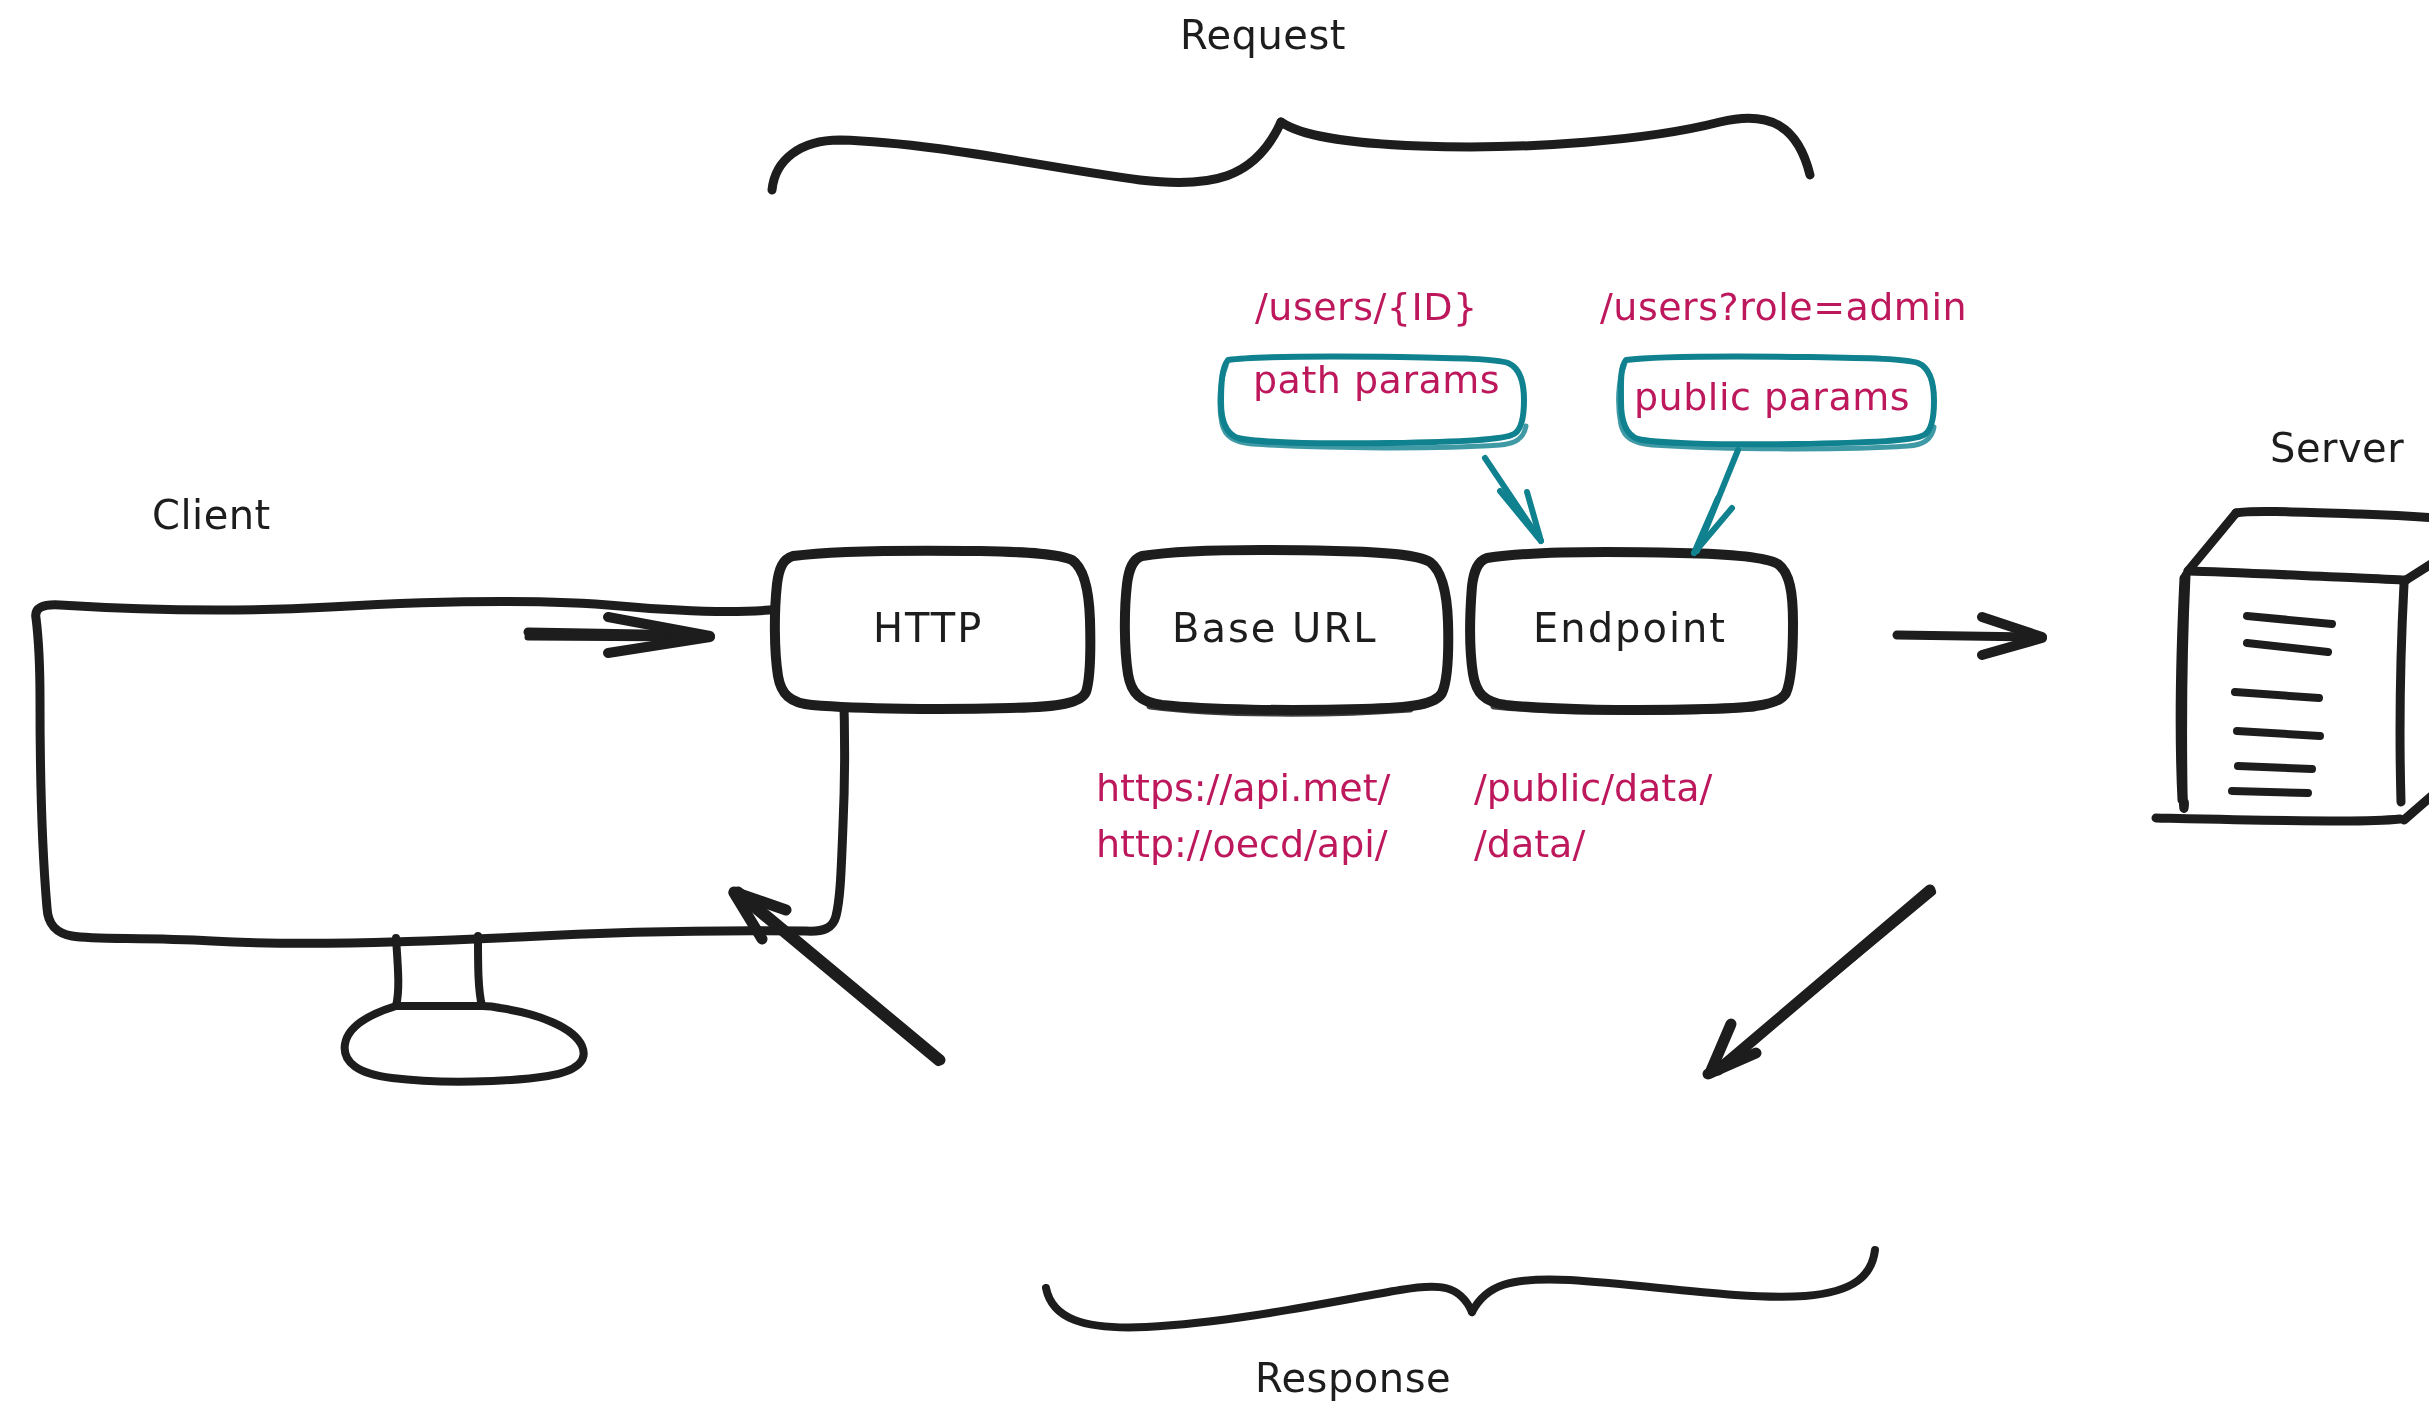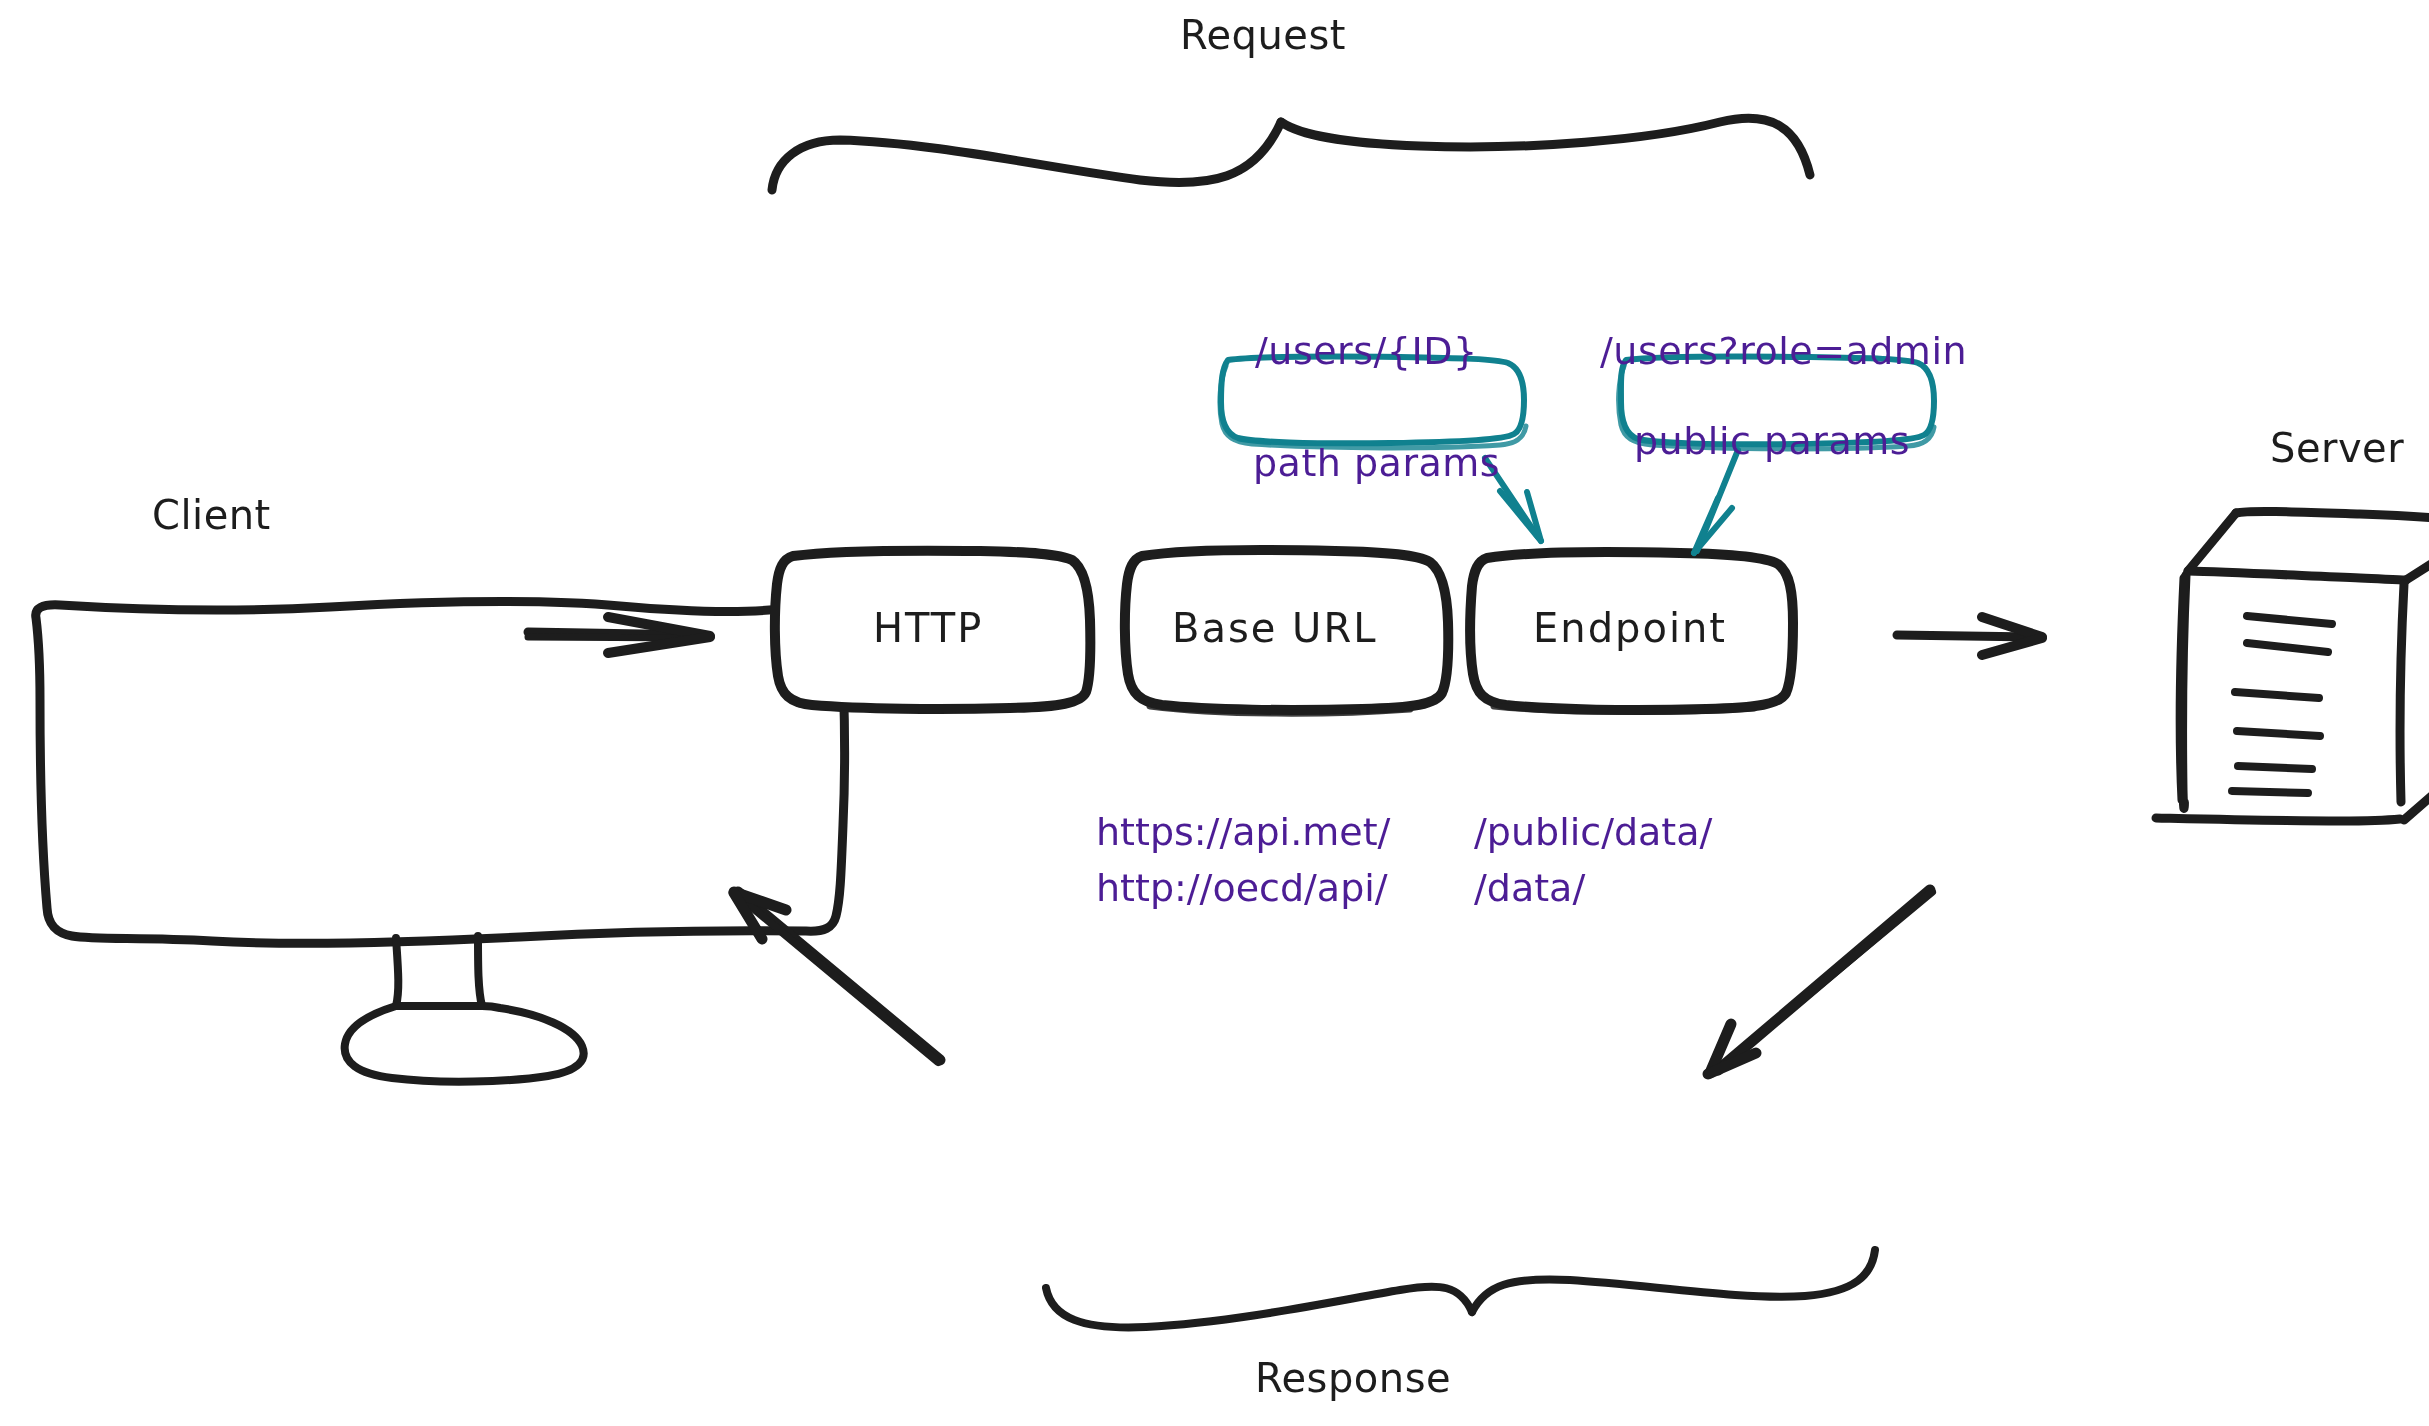--- a/index.html
+++ b/index.html
@@ -28,35 +28,35 @@
     height: 1426px;
   }
   .lbl {
     position: absolute;
     white-space: nowrap;
     font-family: "DejaVu Sans", sans-serif;
     color: #1b1b1b;
     letter-spacing: 0.5px;
   }
   .lbl-black { color: #1d1d1d; }
-  .lbl-teal  { color: #4c1d95; margin-top: 44px; }
+  .lbl-teal  { color: #be185d; }
 
   .t-request  { left: 1180px; top: 12px;  font-size: 40px; }
   .t-response { left: 1255px; top: 1355px; font-size: 40px; }
   .t-client   { left: 152px;  top: 492px;  font-size: 40px; }
   .t-server   { left: 2270px; top: 425px;  font-size: 40px; text-align: right; }
 
   .t-box { font-size: 40px; letter-spacing: 2px; }
   .t-http     { left: 873px;  top: 605px; }
   .t-baseurl  { left: 1172px; top: 605px; }
   .t-endpoint { left: 1533px; top: 605px; }
 
   .t-pathurl  { left: 1255px; top: 285px; font-size: 38px; }
   .t-queryurl { left: 1600px; top: 285px; font-size: 38px; text-align: right; }
-  .t-pathbox  { left: 1253px; top: 397px; font-size: 38px; }
+  .t-pathbox  { left: 1253px; top: 358px; font-size: 38px; }
   .t-querybox { left: 1634px; top: 375px; font-size: 38px; }
 
   .methods {
     position: absolute;
     left: 889px;
     top: 745px;
     font-size: 38px;
     line-height: 48px;
     letter-spacing: 2px;
   }

